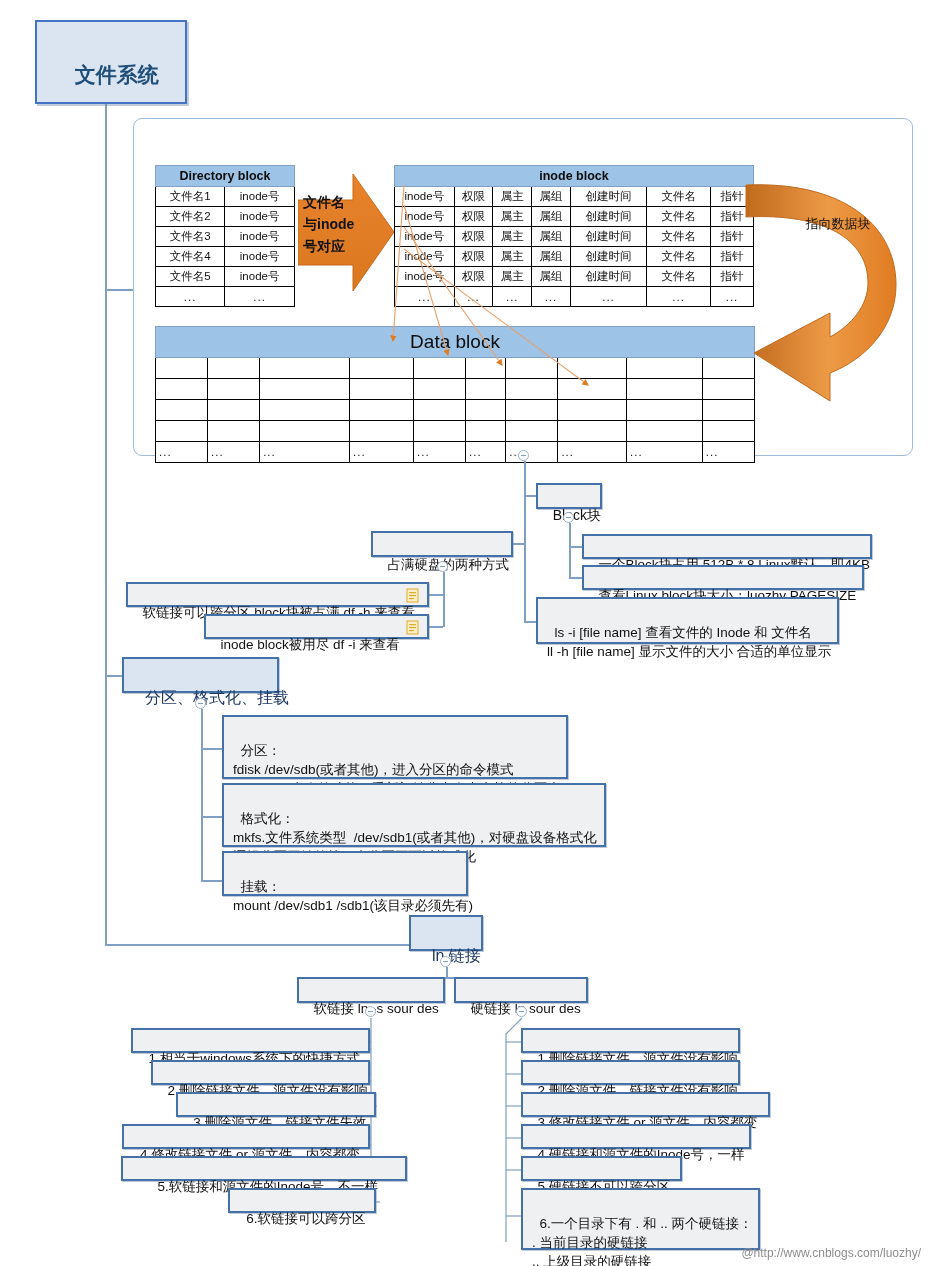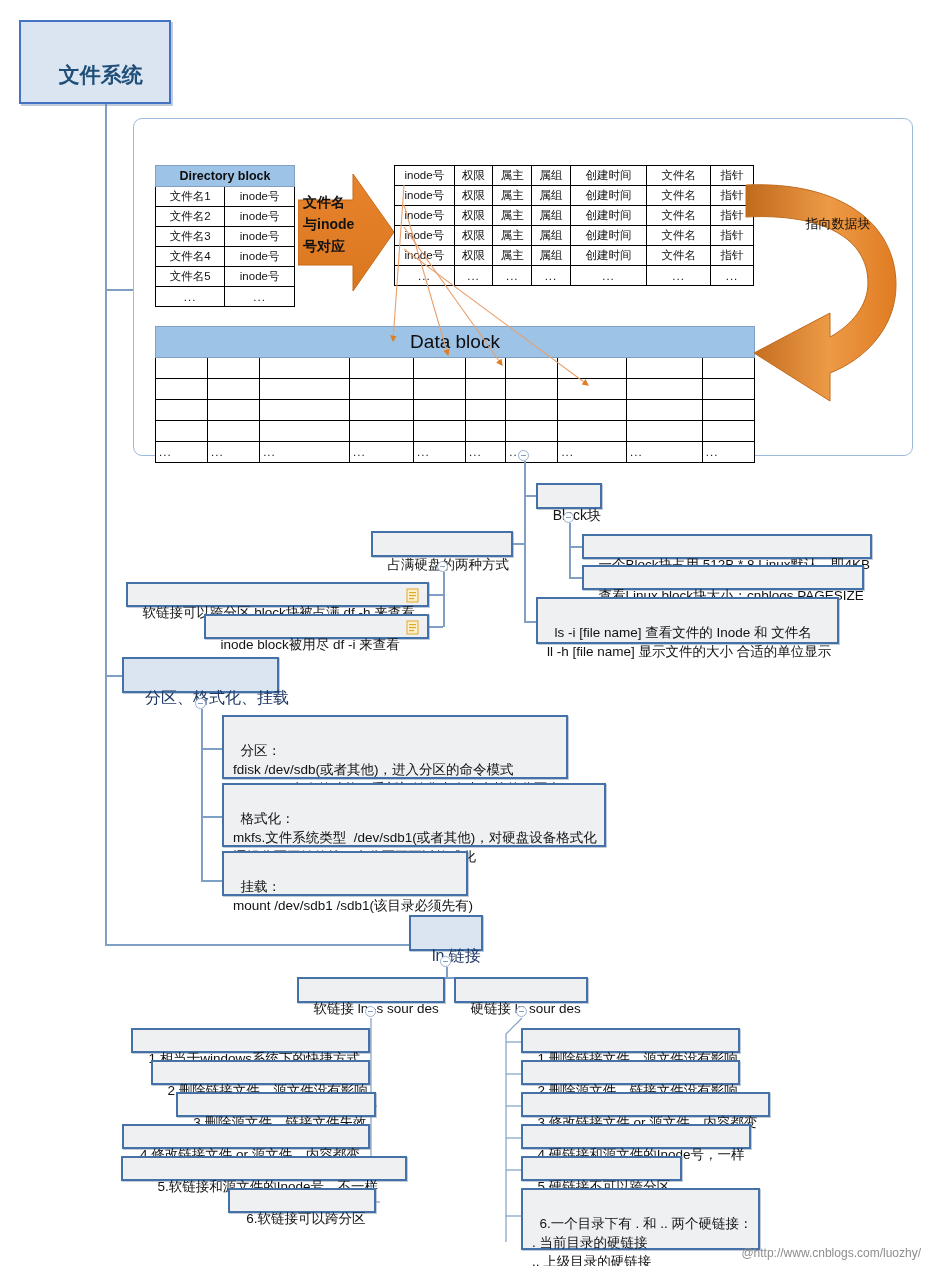--- a/index.html
+++ b/index.html
@@ -28,20 +28,21 @@
   }
   .node.root{
     border:2px solid #4472c4;
     background:#dbe5f1;
     font-size:21px;
     font-weight:bold;
     color:#1f4e79;
     padding:14px 26px;
     line-height:26px;
     box-shadow:2px 2px 0 rgba(120,140,170,.45);
+    margin-left:16px;
   }
   .node.level1{
     background:#dbe5f1;
     font-size:16px;
     color:#1f3864;
     padding:6px 12px;
     line-height:22px;
   }
   .node.level2{
     background:#eef0f2;
@@ -165,20 +166,23 @@
           <tr>
             <td class="dots">...</td>
             <td class="dots">...</td>
           </tr>
         </tbody>
         <tbody></tbody>
     </table>
 
     <table class="blk" id="inodeblk">
       <tbody>
+          <tr>
+            <th class="hd" colspan="7">inode block</th>
+          </tr>
       <tr>
             <td style="width: 56px;">inode号</td>
             <td style="width: 36px;">权限</td>
             <td style="width: 36px;">属主</td>
             <td style="width: 36px;">属组</td>
             <td style="width: 72px;">创建时间</td>
             <td style="width: 60px;">文件名</td>
             <td style="width: 40px;">指针</td>
           </tr>
           <tr>
@@ -355,21 +359,21 @@
 
 <div class="collapse" style="left:563px;top:512px;"></div>
 <div class="ln lnv" style="left:569px;top:523px;height:55px;"></div>
 <div class="ln lnh" style="left:569px;top:546px;width:14px;"></div>
 <div class="ln lnh" style="left:569px;top:577px;width:14px;"></div>
 
 <div class="node level2" style="left:582px;top:534px;width:290px;height:25px;">
   <span>一个Block块占用 512B * 8 Linux默认，即4KB</span>
 </div>
 <div class="node level2" style="left:582px;top:565px;width:282px;height:25px;">
-  <span>查看Linux block块大小：cnblogs PAGESIZE</span>
+  <span>查看Linux block块大小：luozhy PAGESIZE</span>
 </div>
 
 <div class="ln lnh" style="left:524px;top:621px;width:13px;"></div>
 <div class="node level2 multi" style="left:536px;top:597px;width:303px;height:47px;">
   <span>ls -i [file name] 查看文件的 Inode 和 文件名
 ll -h [file name] 显示文件的大小 合适的单位显示</span>
 </div>
 
 <div class="ln lnh" style="left:512px;top:543px;width:13px;"></div>
 <div class="node level2" style="left:371px;top:531px;width:142px;height:26px;text-align:center;font-size:13.5px;line-height:19px;">

